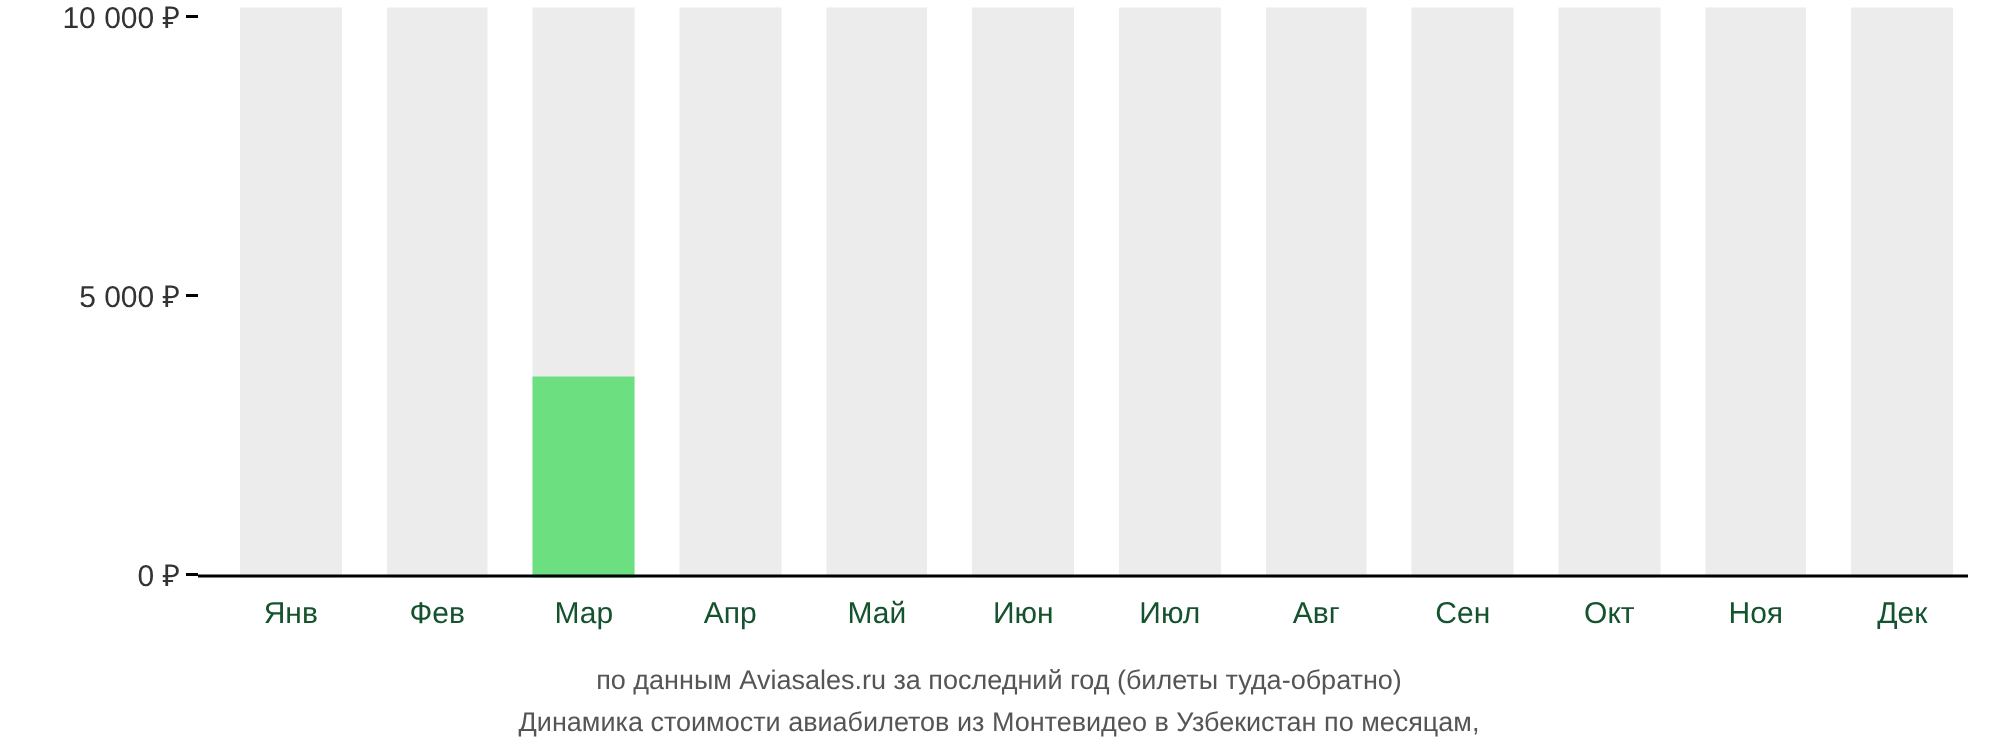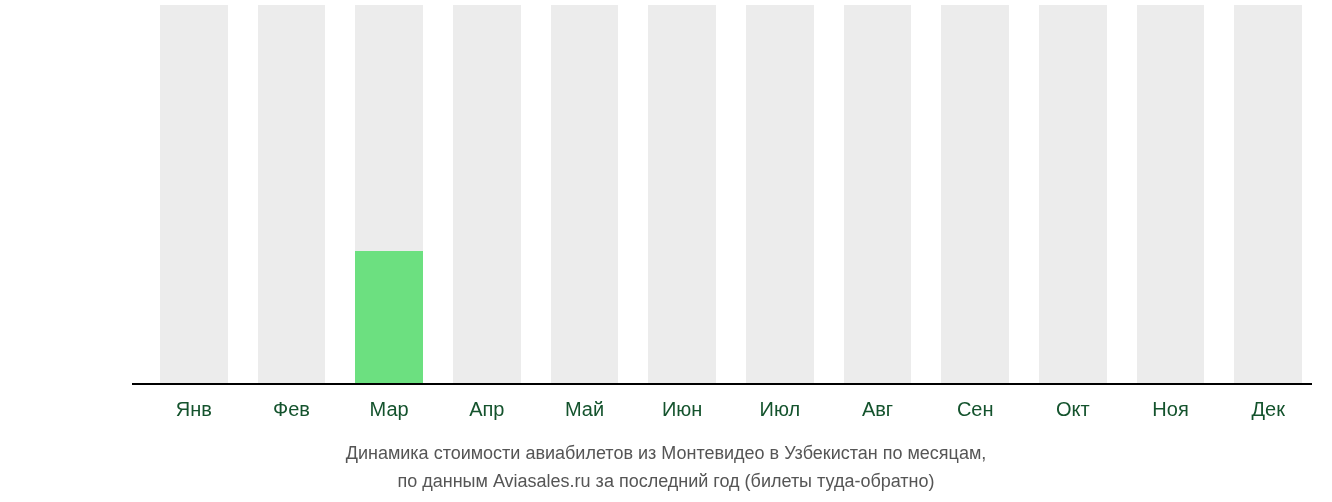--- a/index.html
+++ b/index.html
@@ -118,20 +118,28 @@
       color: #555;
       font-size: 18px;
       line-height: 1.55;
     }
   </style>
 </head>
 <body>
 
 <div class="chart-container">
 
+  <div class="y-axis">
+    <div class="y-tick" style="top:1.5%;">10 000 ₽</div>
+    <div class="y-tick-mark" style="top:1.5%;"></div>
+    <div class="y-tick" style="top:50.5%;">5 000 ₽</div>
+    <div class="y-tick-mark" style="top:50.5%;"></div>
+    <div class="y-tick" style="top:99.5%;">0 ₽</div>
+    <div class="y-tick-mark" style="top:99.5%;"></div>
+  </div>
 
   <div class="plot-area">
     <div class="bars" id="bars">
         <div class="bar-wrap">
           <div class="bar-bg" style="height: 100%; background: rgb(236, 236, 236);"></div>
         </div>
         <div class="bar-wrap">
           <div class="bar-bg" style="height: 100%; background: rgb(236, 236, 236);"></div>
         </div>
         <div class="bar-wrap">
@@ -179,17 +187,17 @@
       <div class="x-label">Июн</div>
       <div class="x-label">Июл</div>
       <div class="x-label">Авг</div>
       <div class="x-label">Сен</div>
       <div class="x-label">Окт</div>
       <div class="x-label">Ноя</div>
       <div class="x-label">Дек</div>
     </div>
 
   <div class="caption">
+    <div>по данным Aviasales.ru за последний год (билеты туда-обратно)</div>
     <div>Динамика стоимости авиабилетов из Монтевидео в Узбекистан по месяцам,</div>
-    <div>по данным Aviasales.ru за последний год (билеты туда-обратно)</div>
   </div>
 
 </div>
 
 </body></html>

